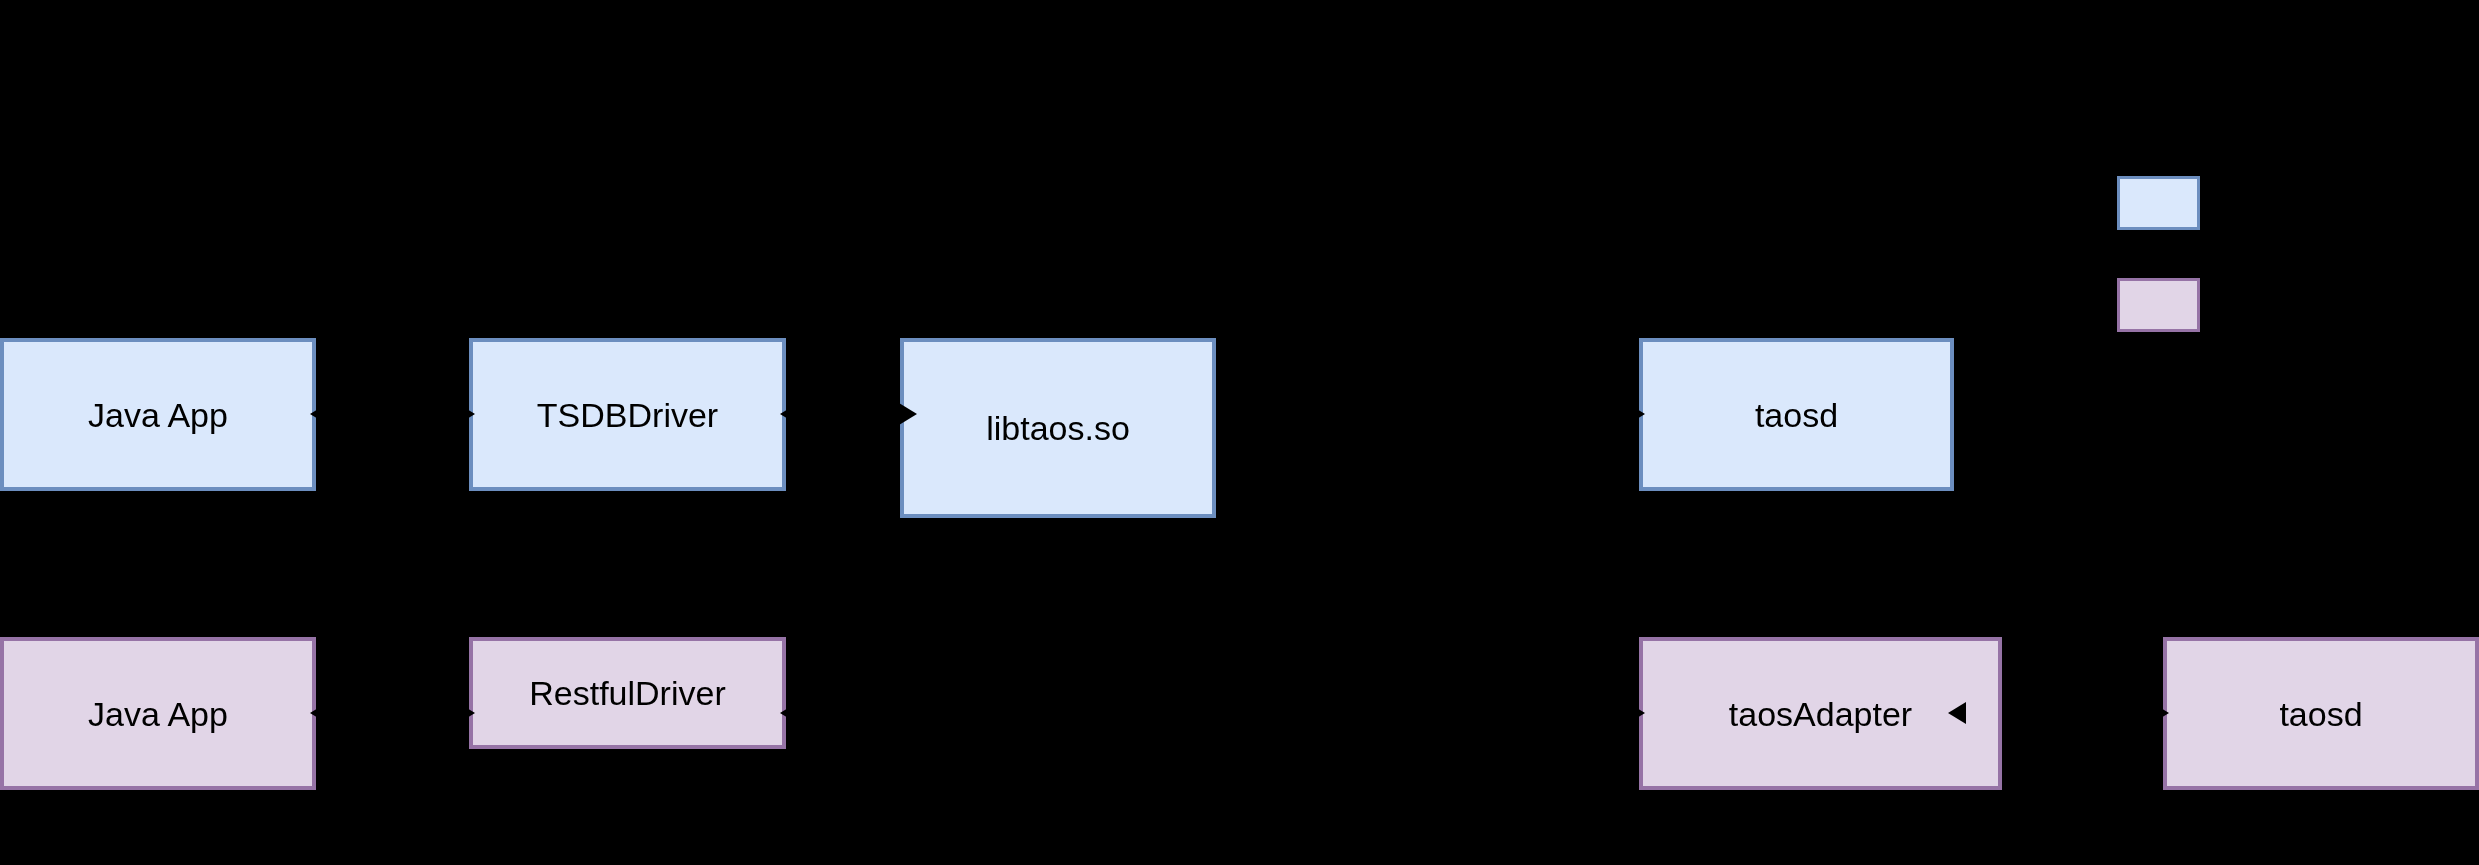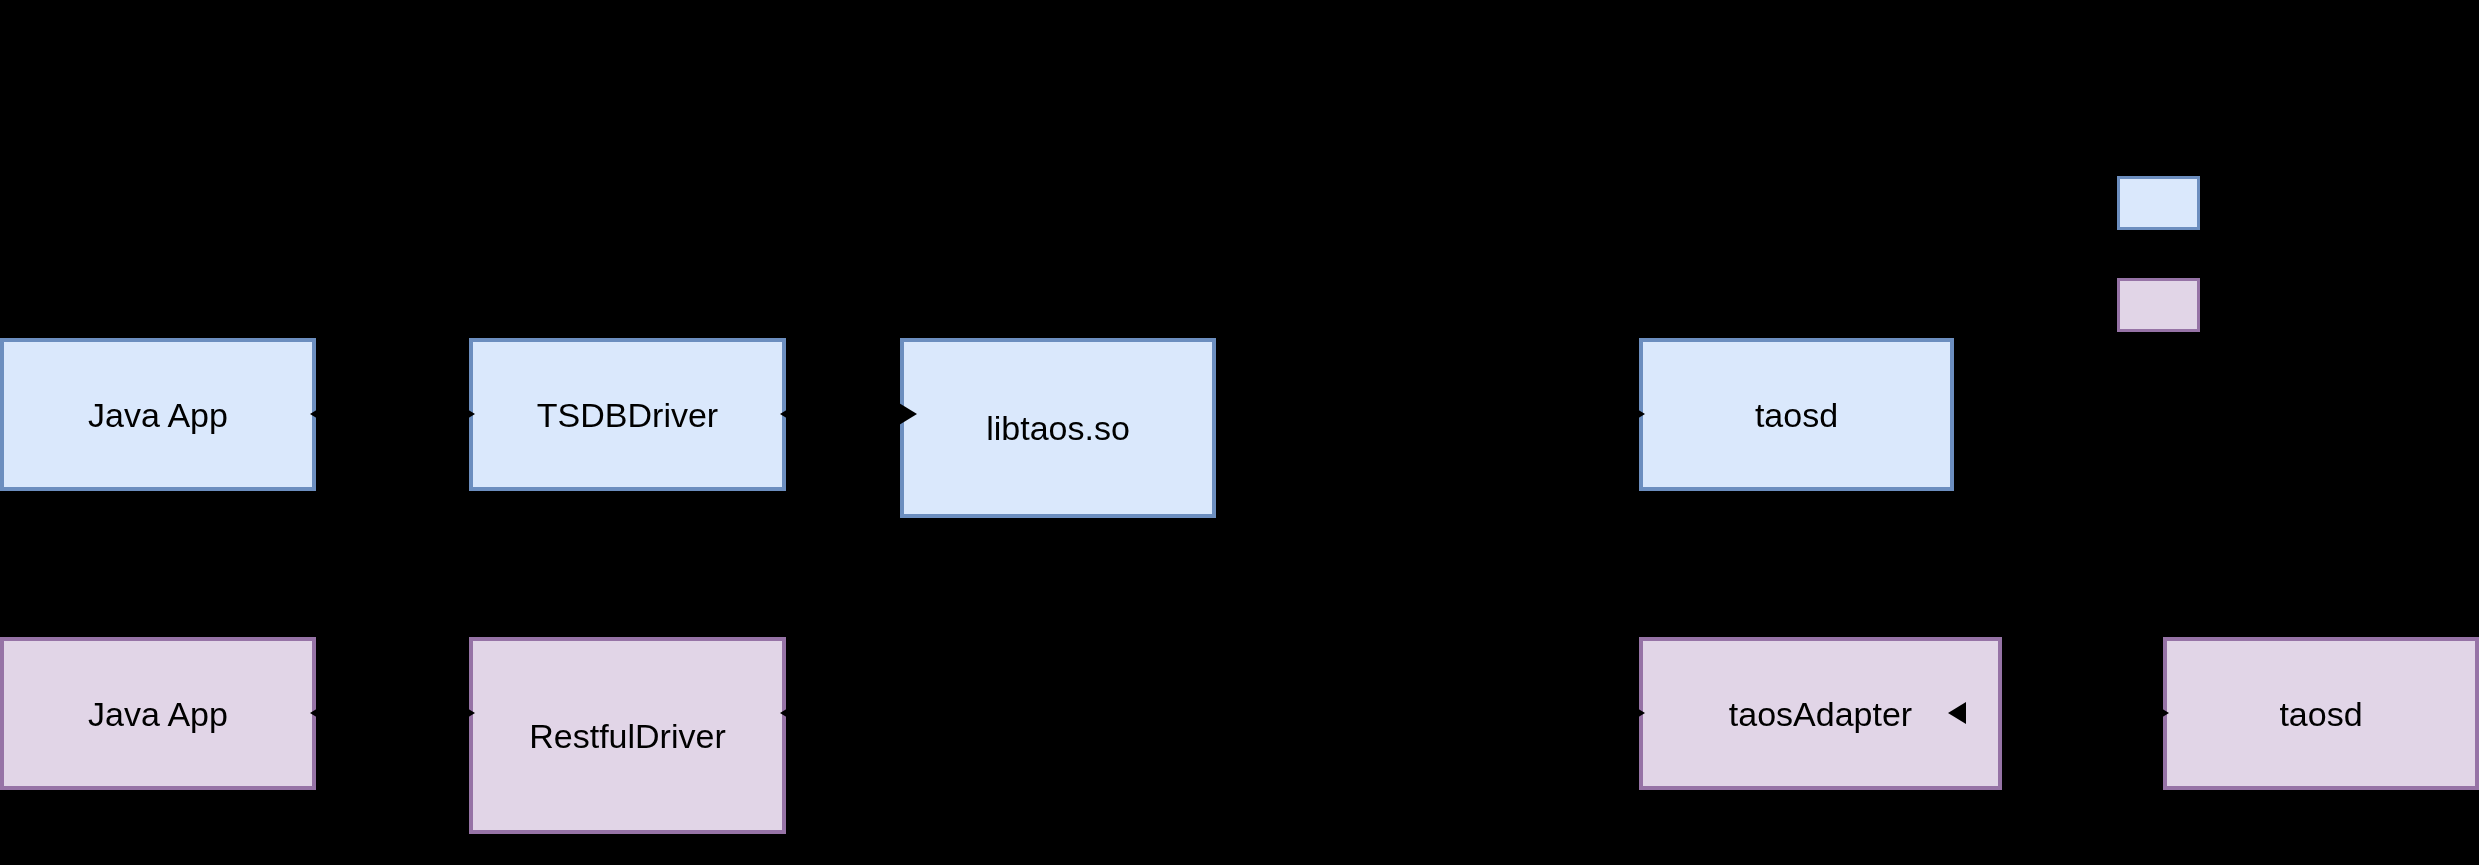--- a/index.html
+++ b/index.html
@@ -63,21 +63,21 @@
   .tip.pt-left  { border-right: 18px solid var(--color-arrow, #000000); }
   .tip.pt-right { border-left:  18px solid var(--color-arrow, #000000); }
 
   
   #box-a1 { left: 0px;    top: 338px; width: 316px; height: 153px; }
   #box-b1 { left: 469px;  top: 338px; width: 317px; height: 153px; }
   #box-c1 { left: 900px;  top: 338px; width: 316px; height: 180px; }
   #box-d1 { left: 1639px; top: 338px; width: 315px; height: 153px; }
 
   #box-a2 { left: 0px;    top: 637px; width: 316px; height: 153px; }
-  #box-b2 { left: 469px;  top: 637px; width: 317px; height: 197px; }
+  #box-b2 { left: 469px;  top: 637px; width: 317px; height: 112px; }
   #box-d2 { left: 1639px; top: 637px; width: 363px; height: 153px; }
   #box-e2 { left: 2163px; top: 637px; width: 316px; height: 153px; }
 
   #legend-native { left: 2117px; top: 176px; width: 83px; height: 54px; }
   #legend-rest   { left: 2117px; top: 278px; width: 83px; height: 54px; }
 
   
   #tip-a1r { left: 310px;  top: 403px; }
   #tip-b1l { left: 457px;  top: 403px; }
   #tip-b1r { left: 780px;  top: 403px; }

